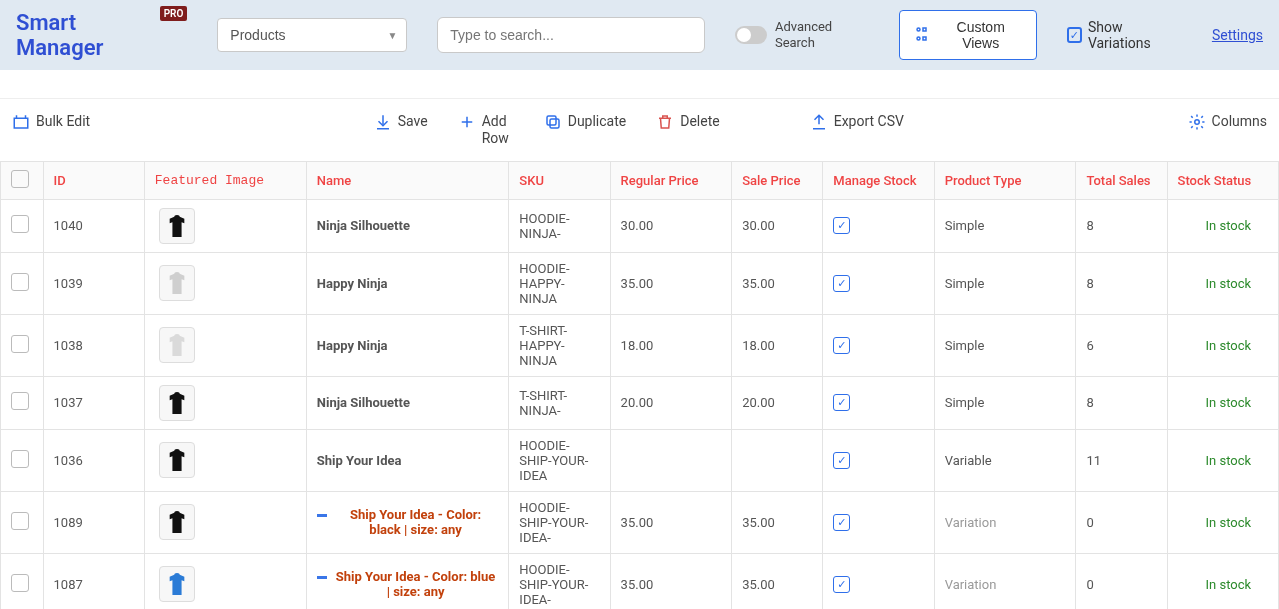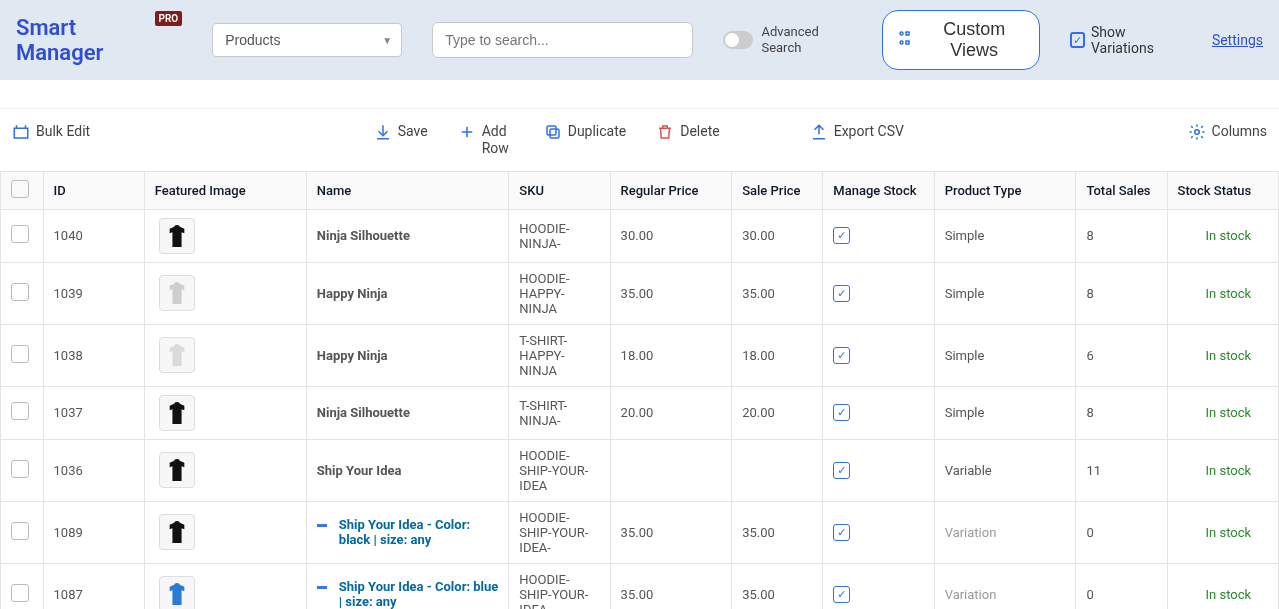--- a/index.html
+++ b/index.html
@@ -13,54 +13,54 @@
 .select-btn { background: #fff; border: 1px solid #c9c9c9; border-radius: 4px; padding: 8px 36px 8px 12px; min-width: 190px; color: #555; cursor: pointer; text-align: left; font-size: 14px; }
 .select-wrap::after { content: "▼"; position: absolute; right: 10px; top: 50%; transform: translateY(-50%); color: #888; font-size: 10px; pointer-events: none; }
 
 .search-input { background: #fff; border: 1px solid #c9c9c9; border-radius: 6px; padding: 9px 12px; width: 284px; color: #a16207; font-size: 14px; }
 
 .toggle-wrap { display: flex; align-items: center; gap: 8px; }
 .toggle { width: 34px; height: 18px; background: #ccc; border-radius: 9px; position: relative; cursor: pointer; }
 .toggle::after { content: ""; width: 14px; height: 14px; background: #fff; border-radius: 50%; position: absolute; top: 2px; left: 2px; }
 .toggle-label { color: #444; font-size: 13px; line-height: 1.2; }
 
-.btn-outline { background: #fff; border: 1px solid #2f6fea; border-radius: 16px; padding: 8px 14px; color: #333; display: flex; align-items: center; gap: 8px; cursor: pointer; font-size: 18px; }
+.btn-outline { background: #fff; border: 1px solid #2f6fea; border-radius: 4px; padding: 8px 14px; color: #333; display: flex; align-items: center; gap: 8px; cursor: pointer; font-size: 14px; }
 
 .chk-wrap { display: flex; align-items: center; gap: 6px; color: #333; }
 .chk { width: 16px; height: 16px; border: 2px solid #2f6fea; border-radius: 3px; display: inline-flex; align-items: center; justify-content: center; color: #2f6fea; font-size: 11px; cursor: pointer; }
 
 .link-settings { margin-left: auto; color: #2f4fd3; text-decoration: underline; cursor: pointer; font-size: 14px; }
 
 .toolbar { background: #fff; padding: 14px 12px; display: flex; align-items: flex-start; gap: 30px; border-top: 1px solid #eee; margin-top: 28px; }
 .tool-item { display: flex; align-items: flex-start; gap: 6px; color: #444; cursor: pointer; font-size: 14px; }
 .tool-item .label { line-height: 1.2; }
 .tool-icon { width: 18px; height: 18px; display: inline-flex; align-items: center; justify-content: center; }
 .spacer { flex: 1; }
 
 .table { width: 100%; border-collapse: collapse; table-layout: fixed; }
 .table th, .table td { border: 1px solid #e3e3e3; padding: 8px 10px; text-align: left; font-size: 13px; vertical-align: middle; }
-.table th { background: #fafafa; color: #0f172a; font-weight: 500; }
+.table th { background: #fafafa; color: #ef4444; font-weight: 500; }
 .table td { color: #555; }
 .col-chk { width: 42px; text-align: center; }
 .col-id { width: 100px; }
-.col-img { width: 160px; }
+.col-img { width: 160px; font-family: Liberation Mono, monospace; }
 .col-name { width: 200px; font-weight: bold; }
 .col-sku { width: 100px; }
 .col-rprice { width: 120px; }
 .col-sprice { width: 90px; margin-top: 12px; }
 .col-mstock { width: 110px; text-align: left; }
 .col-ptype { width: 140px; }
 .col-sales { width: 90px; }
 .col-sstatus { width: 110px; }
 
 .row-chk { width: 18px; height: 18px; border: 1px solid #bbb; border-radius: 3px; display: inline-block; cursor: pointer; }
 .thumb { width: 36px; height: 36px; border: 1px solid #ddd; border-radius: 4px; background: #f7f7f7; display: inline-flex; align-items: center; justify-content: center; margin-left: 4px; }
 .thumb svg { width: 22px; height: 26px; }
 
-.variation-name { display: flex; align-items: flex-start; gap: 12px; color: #0369a1; }
+.variation-name { display: flex; align-items: flex-start; gap: 6px; color: #c2410c; text-align: center; }
 .vdash { width: 10px; height: 3px; background: #3a76e8; margin-top: 7px; flex: 0 0 auto; }
 
 .ms-chk { width: 17px; height: 17px; border: 1.5px solid #2f6fea; border-radius: 3px; display: inline-flex; align-items: center; justify-content: center; color: #2f6fea; font-size: 11px; }
 .green { color: #2c8a2c; padding-left: 28px; }
 .muted { color: #9a9a9a; }
 
 .icon-bulk svg, .icon-save svg, .icon-dup svg, .icon-del svg, .icon-exp svg, .icon-cols svg, .icon-views svg, .icon-add svg { width: 18px; height: 18px; }
 </style>
 </head>
 <body>

